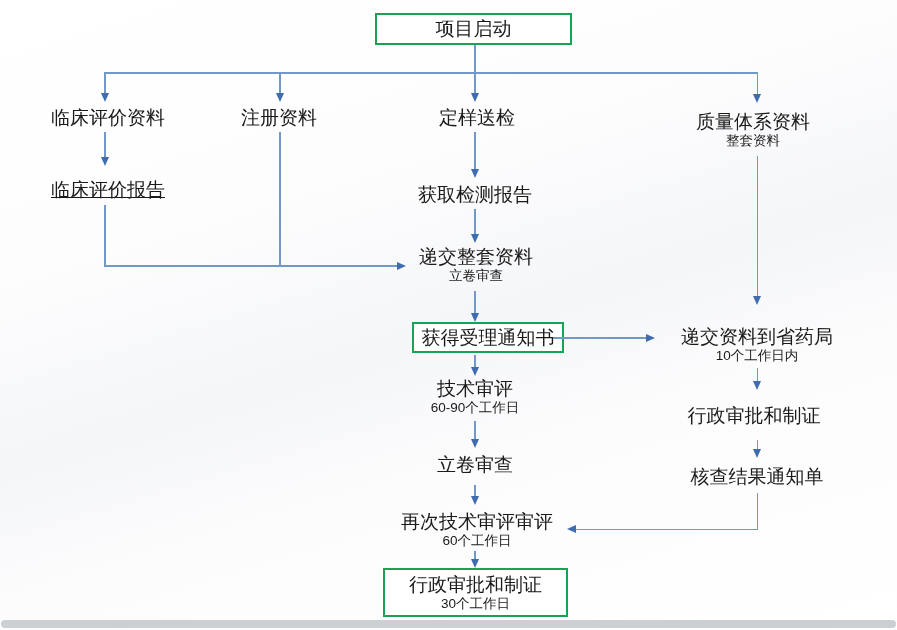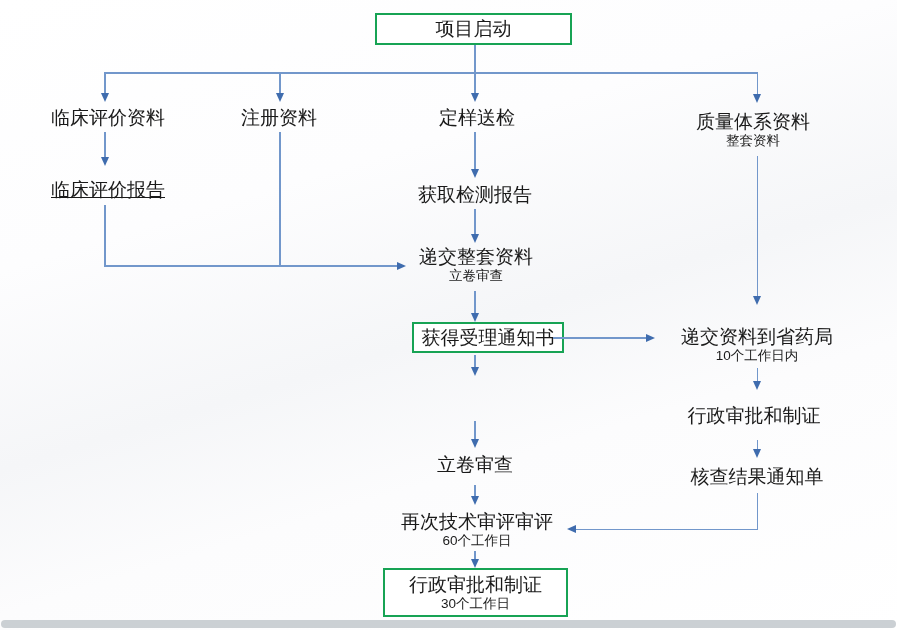--- a/index.html
+++ b/index.html
@@ -96,20 +96,24 @@
   <div class="arr a-down" style="left:470.5px;top:313px;"></div>
   <div class="gbox" style="left:400px;top:322px;width:148px;height:27px;margin-left:12px;">
     <div class="main">获得受理通知书</div>
   </div>
 
   <div class="h" style="left:553px;top:337px;width:93px;"></div>
   <div class="arr a-right" style="left:646px;top:333.5px;"></div>
 
   <div class="v" style="left:474.25px;top:355px;height:12px;"></div>
   <div class="arr a-down" style="left:470.5px;top:367px;"></div>
+  <div class="lbl" style="left:475px;top:378px;">
+    <div class="main">技术审评</div>
+    <div class="sub">60-90个工作日</div>
+  </div>
 
   <div class="v" style="left:474.25px;top:421px;height:18px;"></div>
   <div class="arr a-down" style="left:470.5px;top:439px;"></div>
   <div class="lbl" style="left:475px;top:454px;">
     <div class="main">立卷审查</div>
   </div>
 
   <div class="v" style="left:474.25px;top:485px;height:11px;"></div>
   <div class="arr a-down" style="left:470.5px;top:496px;"></div>
   <div class="lbl" style="left:477px;top:511px;">

